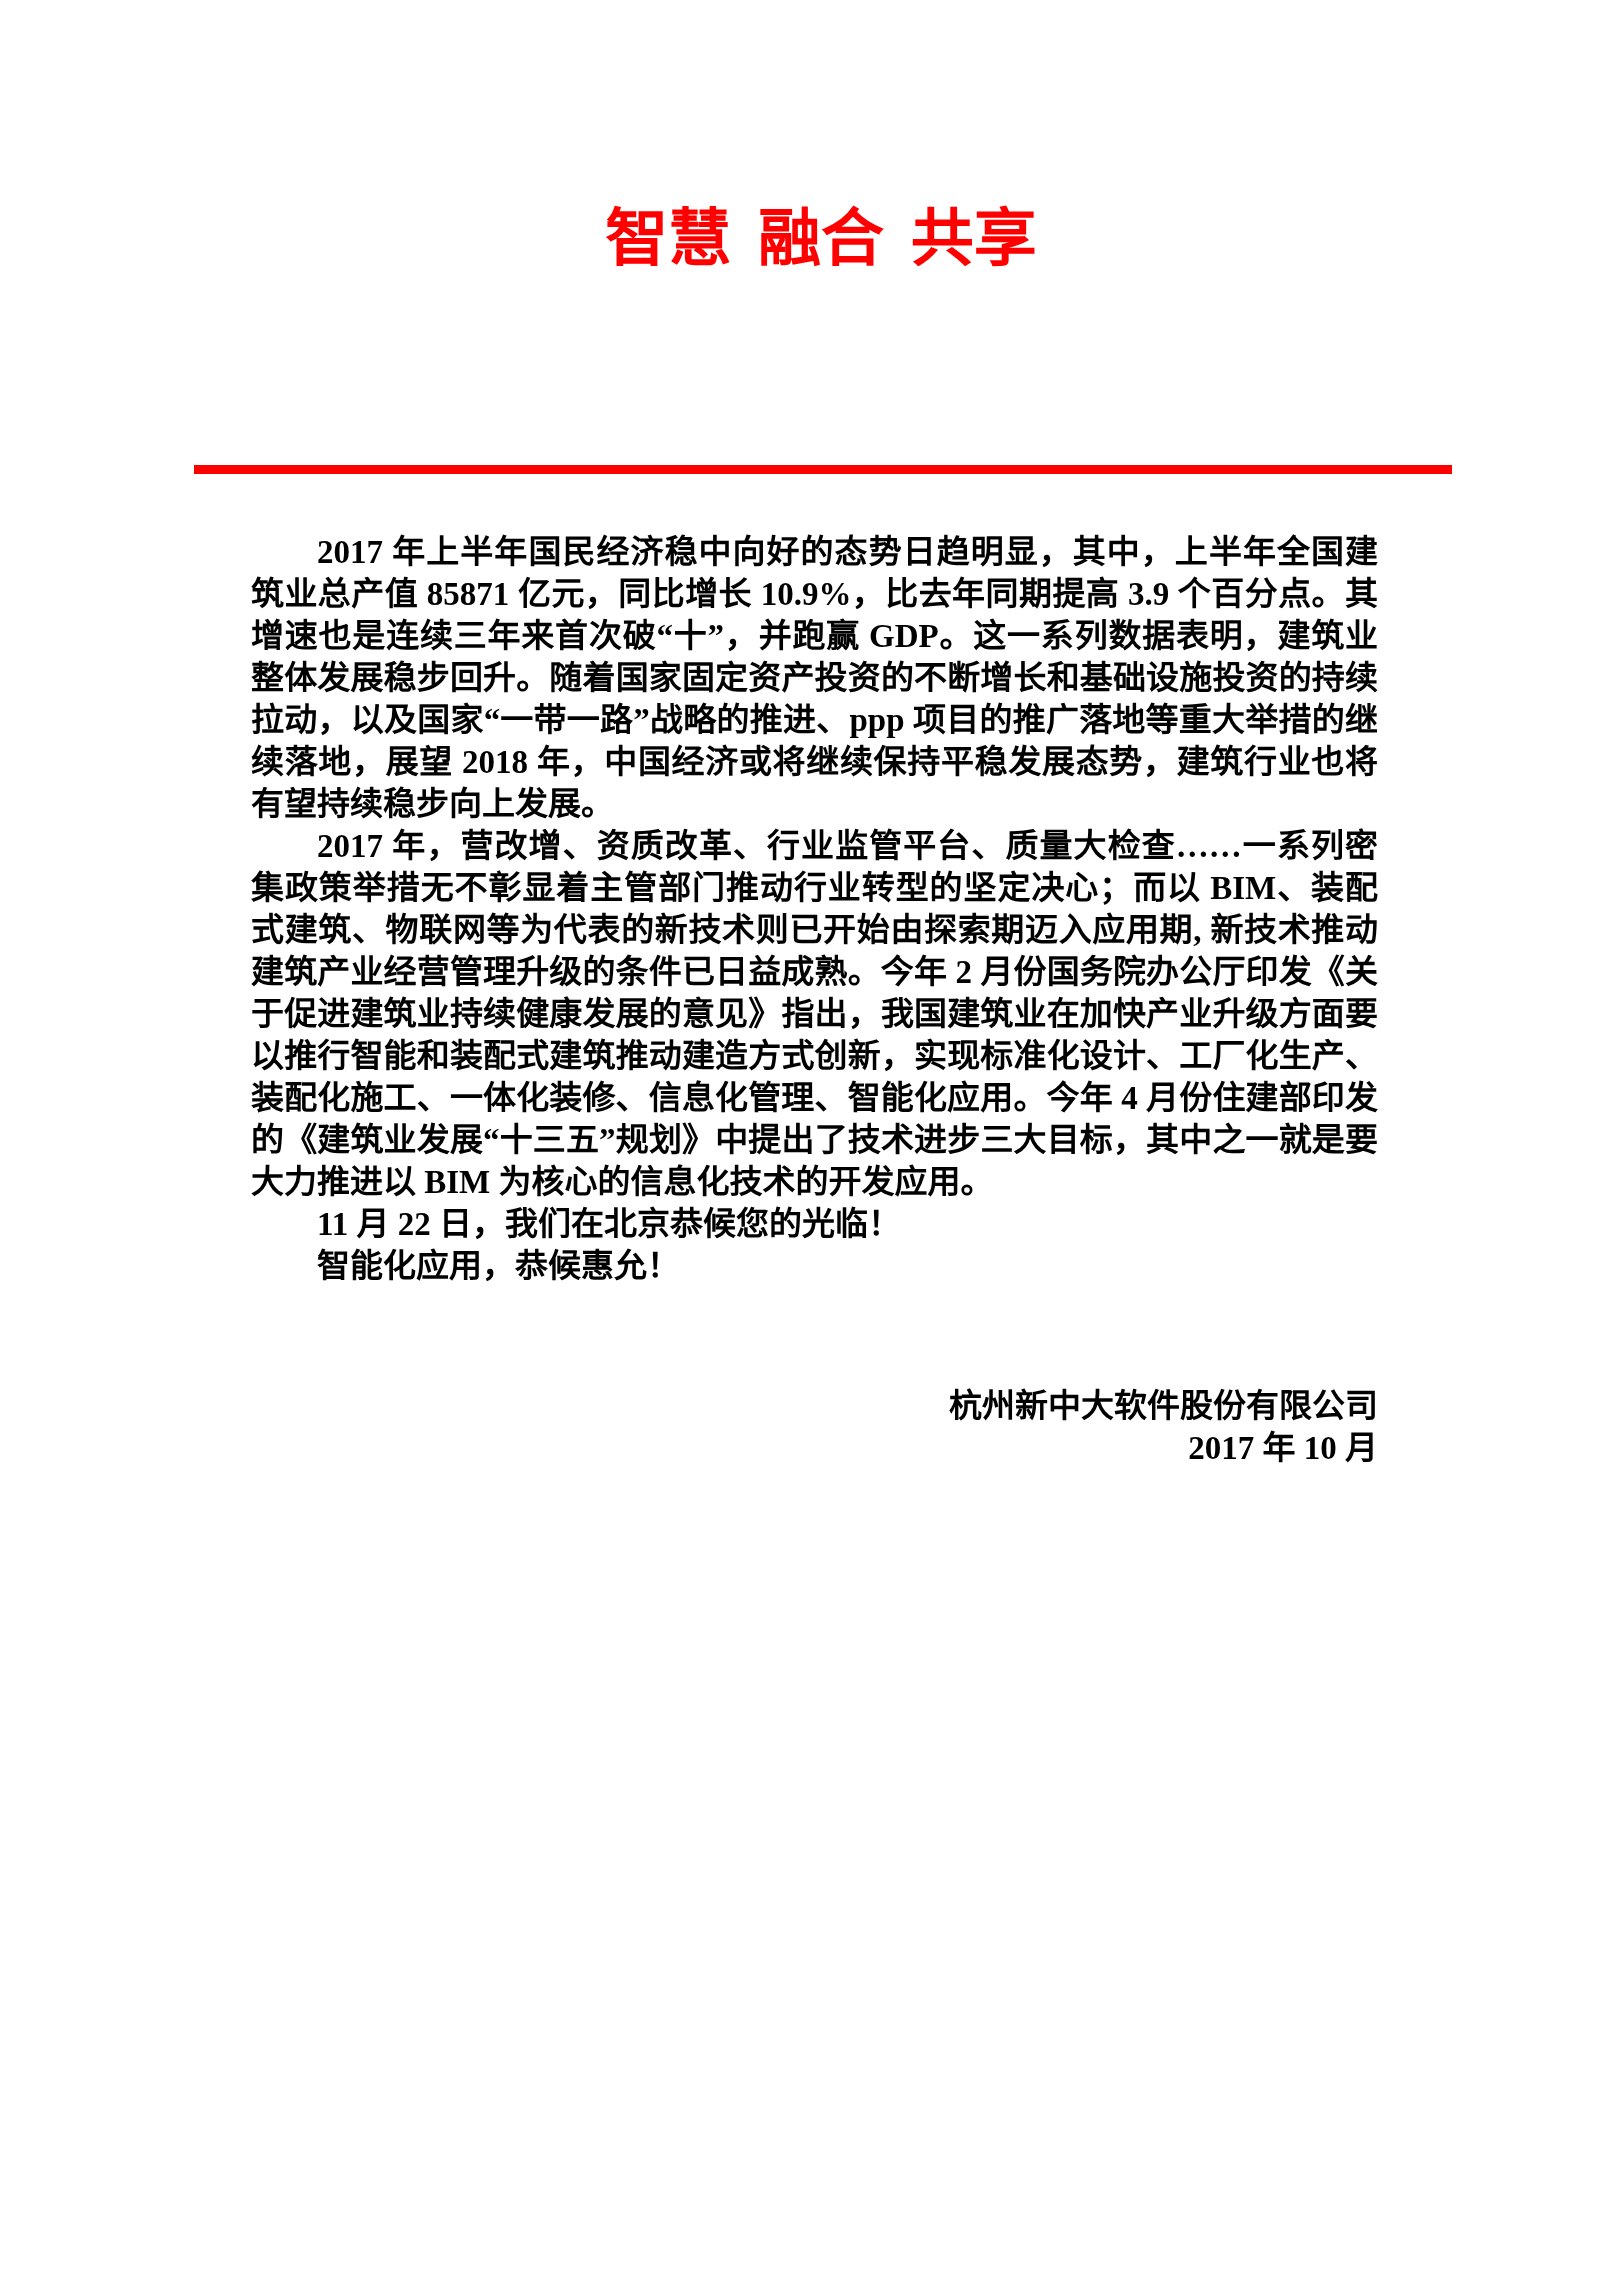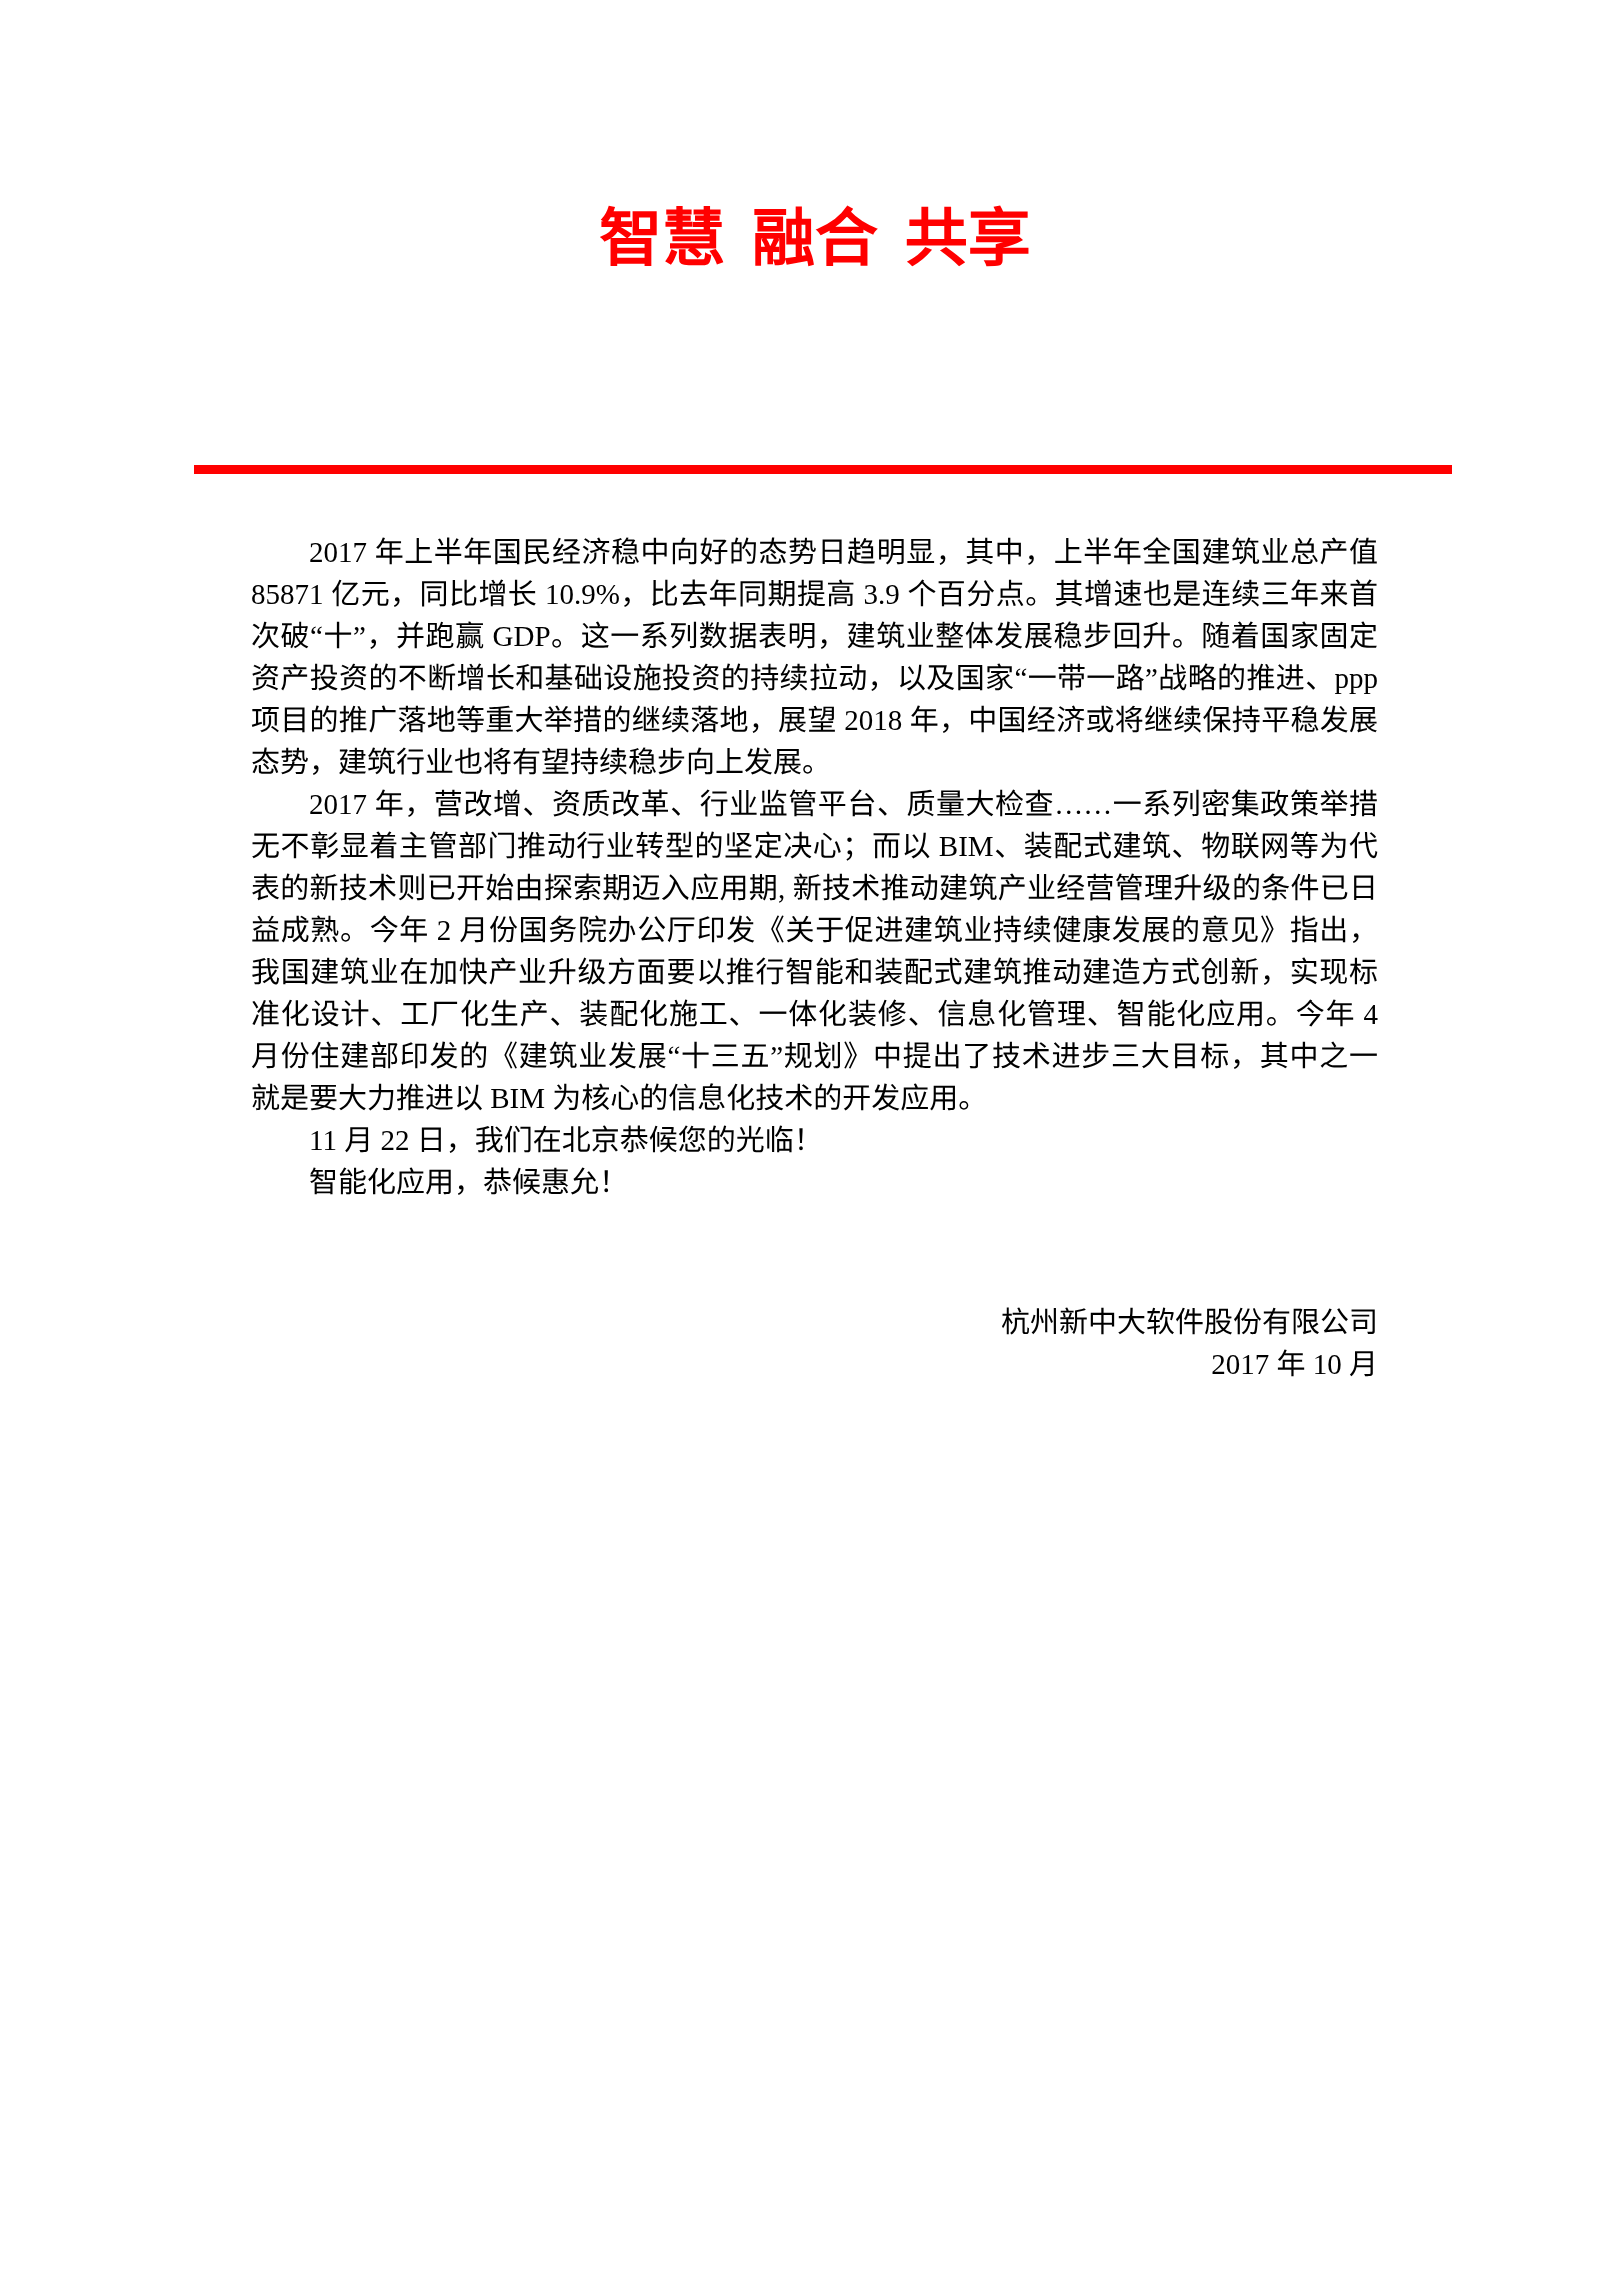--- a/index.html
+++ b/index.html
@@ -16,21 +16,21 @@
     height: 2295px;
     background: #ffffff;
     overflow: hidden;
     font-family: "Liberation Serif", serif;
     color: #000000;
   }
   
   .title-block {
     position: absolute;
     top: 196px;
-    left: 186px;
+    left: 192px;
     width: 1258px;
     text-align: center;
     color: var(--accent);
     font-family: "Liberation Sans", sans-serif;
     font-weight: 700;
     font-size: 63px;
     line-height: 85px;
     word-spacing: 9.2px;
     white-space: nowrap;
   }
@@ -42,23 +42,24 @@
     width: 1258px;
     height: 8.5px;
     background: var(--accent);
   }
   
   .content {
     position: absolute;
     top: 531px;
     left: 251px;
     width: 1127px;
-    font-size: 29px;
+    font-size: 33px;
     line-height: 42px;
     text-align: justify;
+    font-weight: bold;
   }
   .content p {
     margin: 0;
     padding: 0;
     text-indent: 2em;
   }
   
   .signature {
     margin-top: 98px;
     text-align: right;

